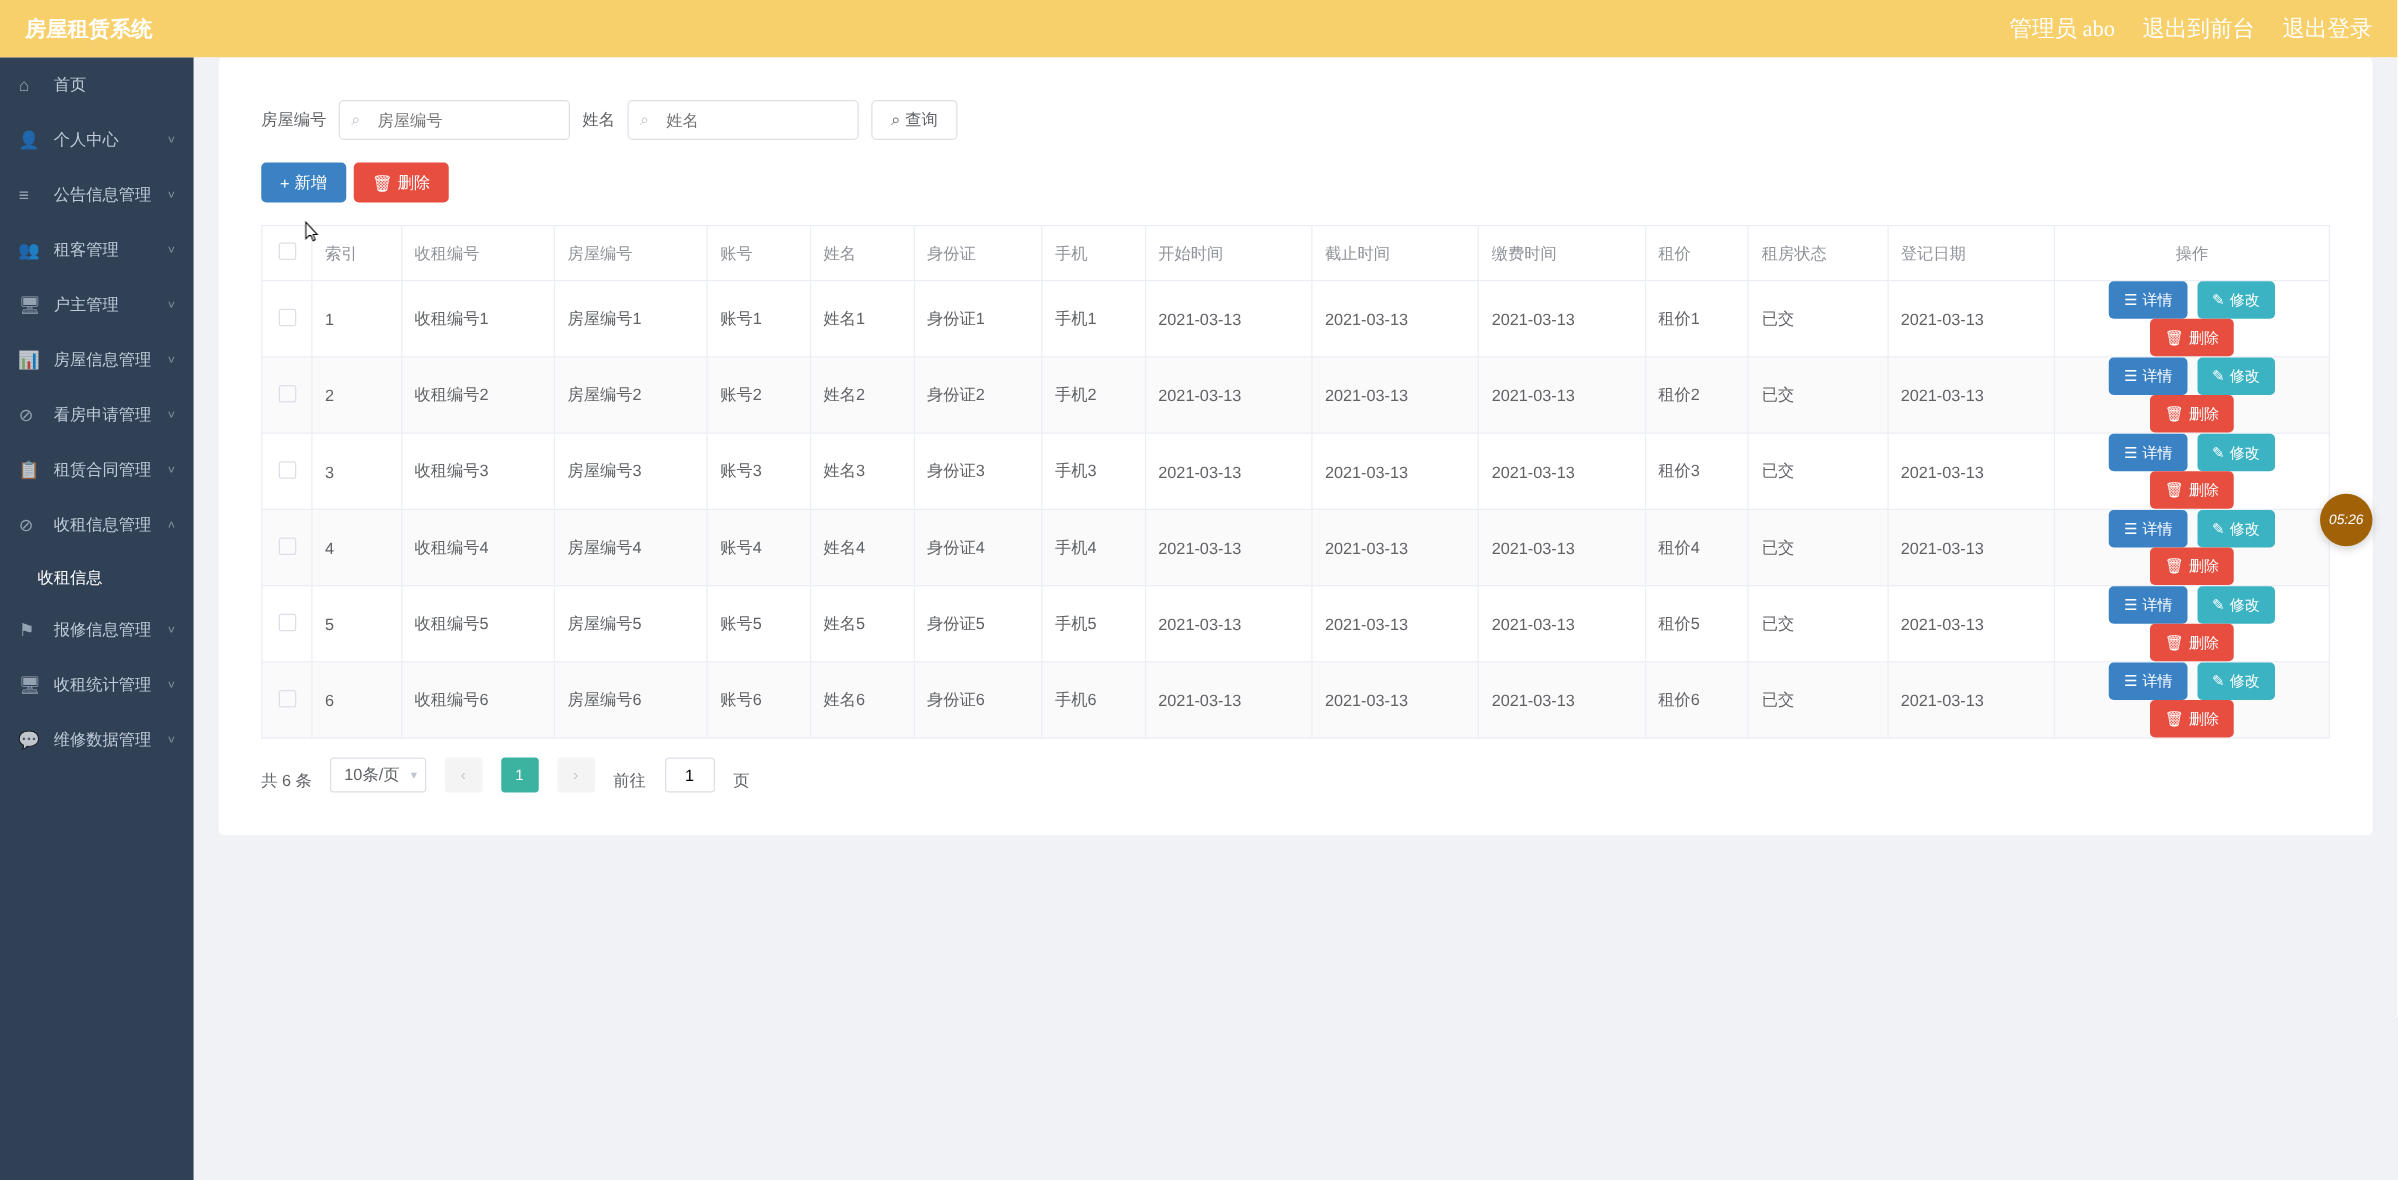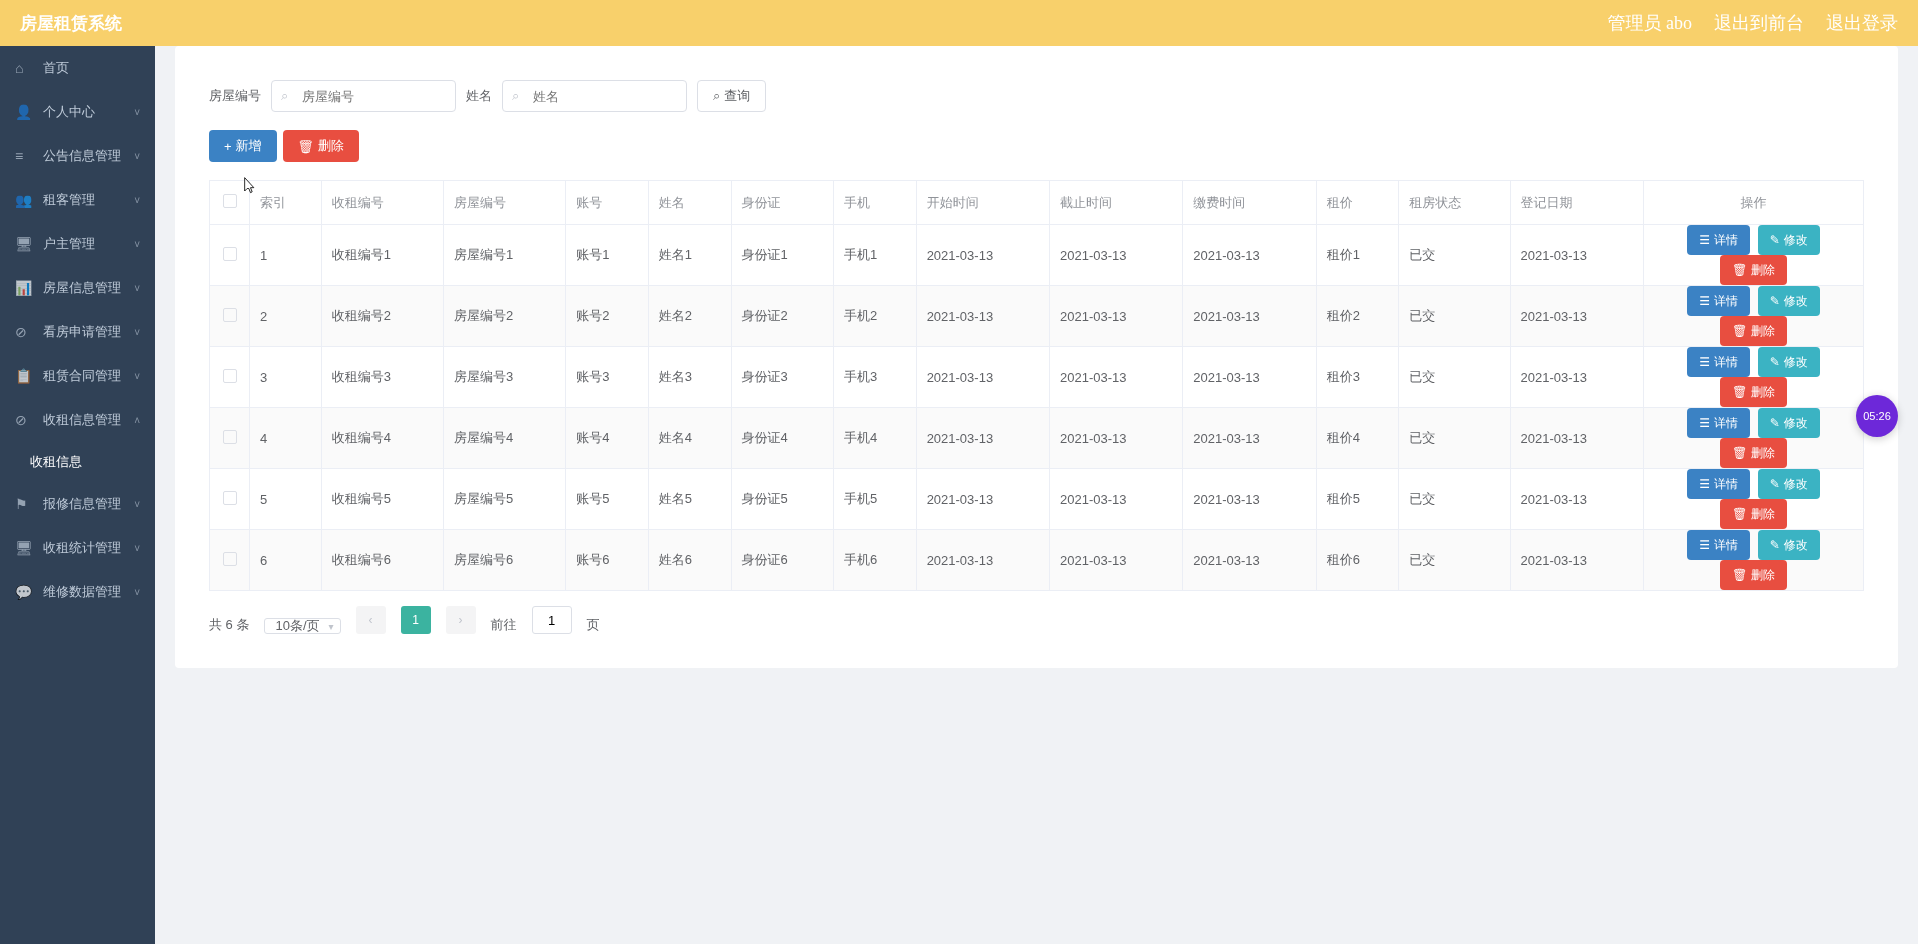--- a/index.html
+++ b/index.html
@@ -43,27 +43,27 @@
     table { width: 100%; border-collapse: collapse; }
     th, td { border: 1px solid #ebeef5; padding: 0 10px; text-align: left; font-size: 13px; }
     th { height: 44px; background: #fff; color: #909399; font-weight: 500; }
     td { height: 52px; color: #606266; }
     tbody tr:nth-child(even) { background: #fafafa; }
     .checkbox { width: 14px; height: 14px; border: 1px solid #dcdfe6; border-radius: 2px; display: inline-block; cursor: pointer; }
     .op-cell { text-align: center; }
     .op-cell .btn { margin: 0 2px; }
     
     .pagination { display: flex; align-items: flex-end; gap: 15px; margin-top: 15px; font-size: 13px; color: #606266; }
-    .page-select { height: 16px; padding: 0 20px 0 10px; border: 1px solid #dcdfe6; border-radius: 3px; background: #fff; position: relative; display: inline-flex; align-items: center; cursor: pointer; }
+    .page-select { height: 28px; padding: 0 20px 0 10px; border: 1px solid #dcdfe6; border-radius: 3px; background: #fff; position: relative; display: inline-flex; align-items: center; cursor: pointer; }
     .page-select::after { content: '▾'; position: absolute; right: 6px; color: #c0c4cc; font-size: 10px; }
     .page-btn { width: 30px; height: 28px; display: inline-flex; align-items: center; justify-content: center; background: #f4f4f5; color: #c0c4cc; border-radius: 3px; cursor: pointer; font-size: 12px; }
     .page-btn.active { background: #3bb3a0; color: #fff; }
     .page-input { width: 40px; height: 28px; border: 1px solid #dcdfe6; border-radius: 3px; text-align: center; font-size: 13px; }
     
-    .timer-badge { position: fixed; right: 20px; top: 395px; width: 42px; height: 42px; border-radius: 50%; background: #6d28d9; color: #fff; display: flex; align-items: center; justify-content: center; font-size: 11px; box-shadow: 0 2px 8px rgba(0,0,0,0.2); }
+    .timer-badge { position: fixed; right: 20px; top: 395px; width: 42px; height: 42px; border-radius: 50%; background: #a16207; color: #fff; display: flex; align-items: center; justify-content: center; font-size: 11px; box-shadow: 0 2px 8px rgba(0,0,0,0.2); font-style: italic; }
     
     .cursor { position: fixed; top: 176px; left: 238px; width: 20px; height: 20px; pointer-events: none; z-index: 9999; }
   </style>
 </head>
 <body>
 
 <div class="header">
   <div class="header-title">房屋租赁系统</div>
   <div class="header-right">
     <span>管理员 abo</span>

